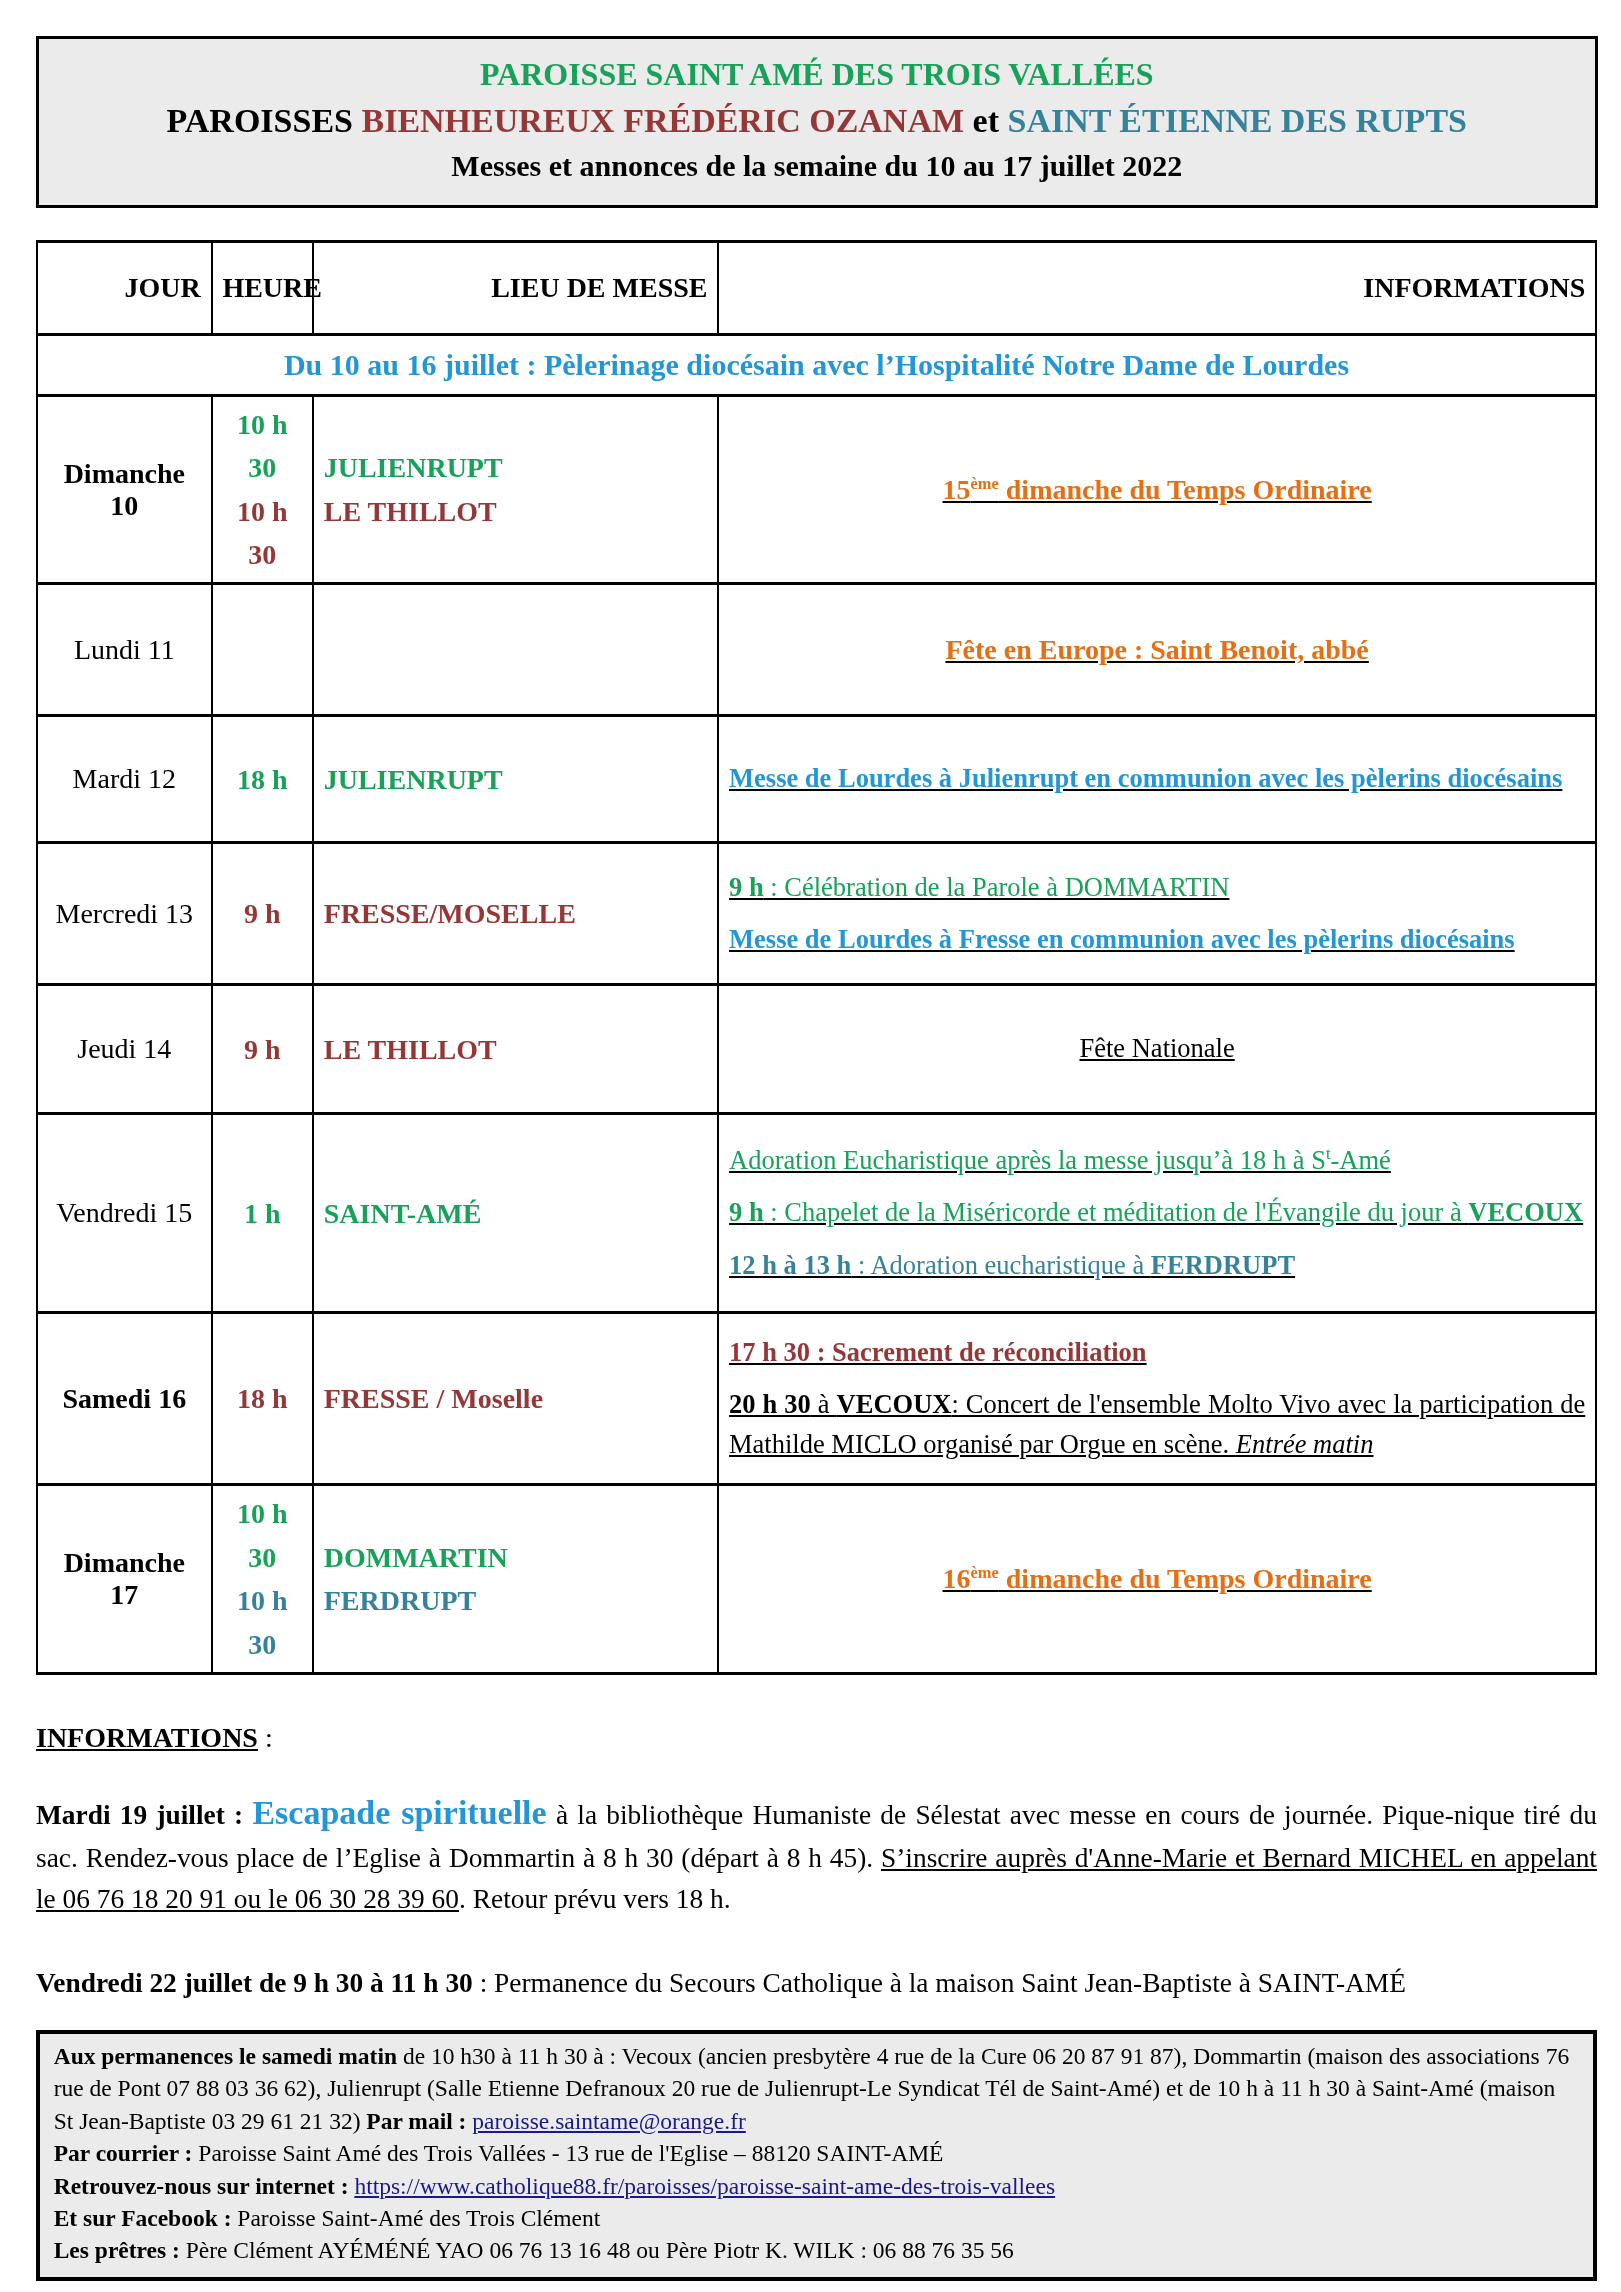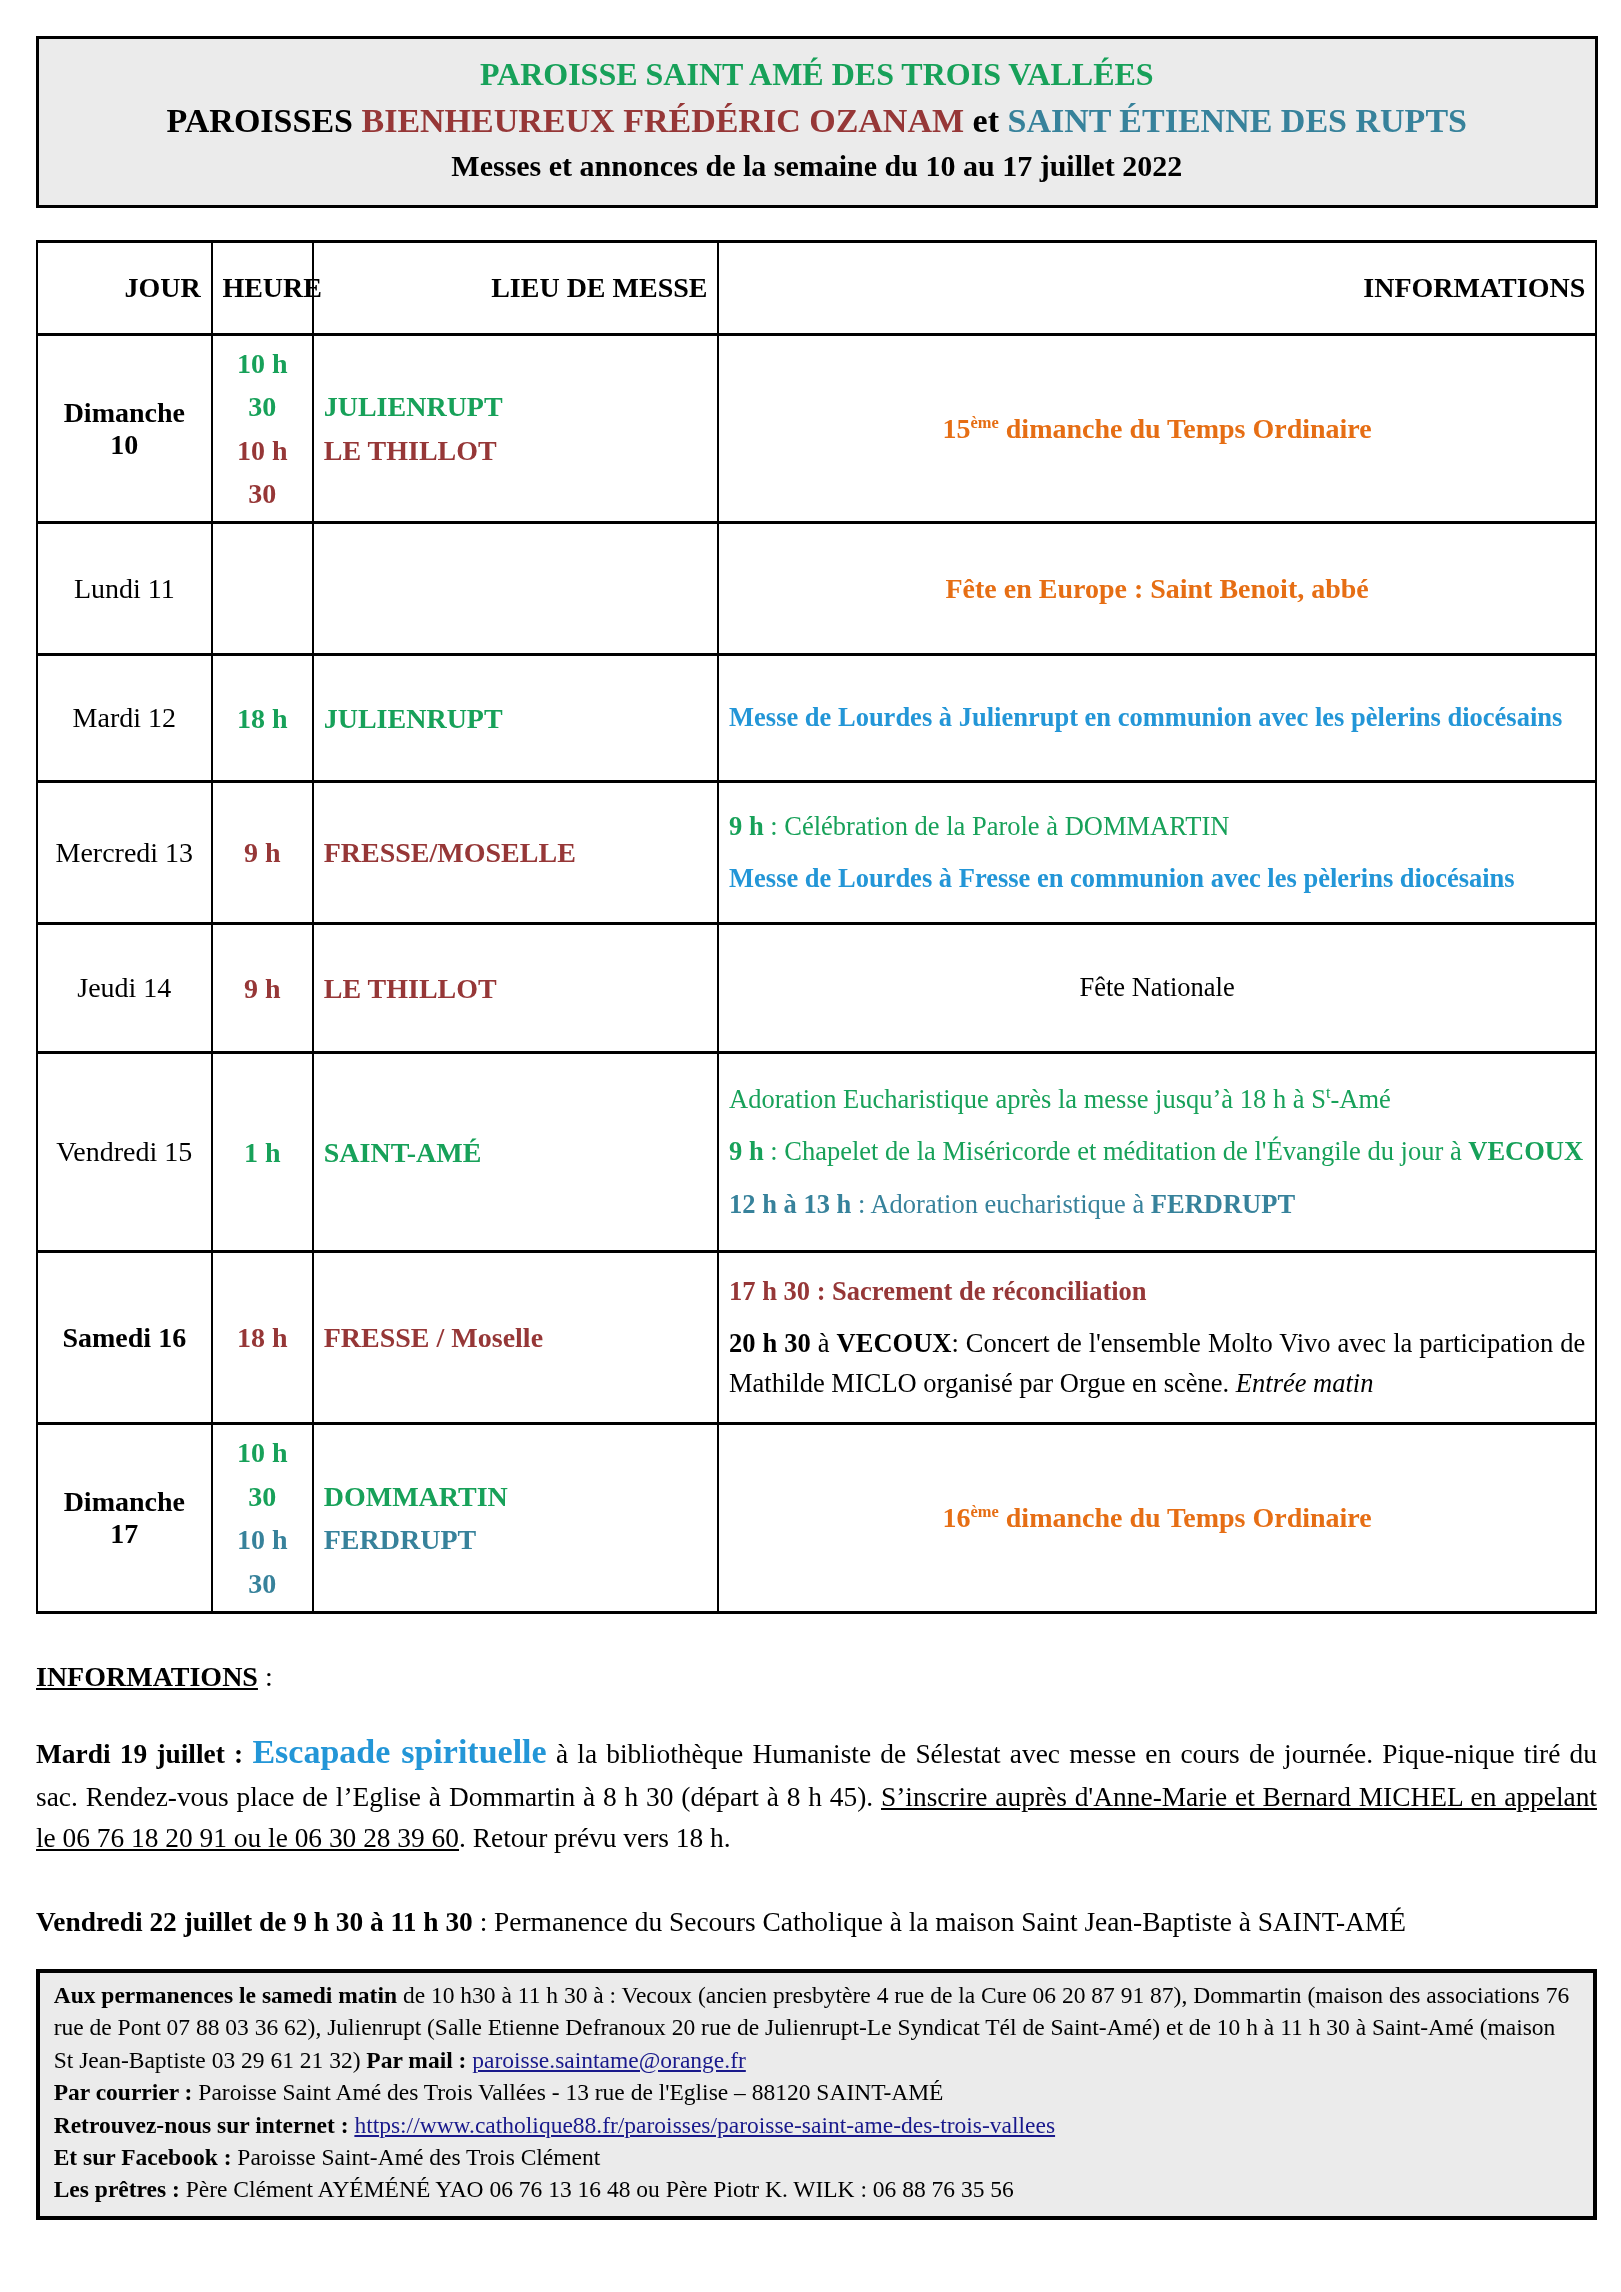--- a/index.html
+++ b/index.html
@@ -44,21 +44,21 @@
   }
   col.c1{ width:11.2%; } col.c2{ width:6.5%; } col.c3{ width:26.0%; } col.c4{ width:56.3%; }
   th{ font-size:28px; font-weight:bold; text-align:right; height:93px; }
   td.banner{ height:61px; text-align:center; font-size:30px; padding:3.9px; }
   td.c-day{ text-align:center; font-size:28px; }
   td.c-day.bold{ font-weight:bold; }
   td.c-time{ text-align:center; font-size:28px; font-weight:bold; }
   td.c-time div{ line-height:1.55; }
   td.c-place{ text-align:left; font-size:28px; font-weight:bold; padding-left:11.8px; }
   td.c-place div{ line-height:1.55; }
-  td.c-info{ font-size:26.5px; padding:7.8px 15.7px; }
+  td.c-info{ font-size:26.5px; padding:7.8px 15.7px;text-decoration:underline; }
   td.c-info p{ line-height:1.5; margin:12.7px 0; }
   td.vtop{ vertical-align:top; padding-top:11.8px; }
   
   tbody tr:nth-child(1) td{ height:140px; }
   tbody tr:nth-child(2) td{ height:132px; }
   tbody tr:nth-child(3) td{ height:127px; }
   tbody tr:nth-child(4) td{ height:142px; }
   tbody tr:nth-child(5) td{ height:129px; }
   tbody tr:nth-child(6) td{ height:199px; }
   tbody tr:nth-child(7) td{ height:169px; }
@@ -104,20 +104,23 @@
         <col class="c3">
         <col class="c4">
       </colgroup>
     <thead>
       <tr>
         <th>JOUR</th>
         <th>HEURE</th>
         <th>LIEU DE MESSE</th>
         <th>INFORMATIONS</th>
       </tr>
+      <tr>
+        <td class="banner" colspan="4"><span style="font-weight: bold; color: rgb(35, 150, 215);">Du 10 au 16 juillet : Pèlerinage diocésain avec l’Hospitalité Notre Dame de Lourdes</span></td>
+      </tr>
     </thead>
     <tbody>
         <tr>
           <td class="c-day bold">Dimanche 10</td>
           <td class="c-time">
             <div><span style="font-weight: bold; color: rgb(23, 161, 89);">10 h 30</span></div>
             <div><span style="font-weight: bold; color: rgb(150, 55, 55);">10 h 30</span></div>
           </td>
           <td class="c-place">
             <div><span style="font-weight: bold; color: rgb(23, 161, 89);">JULIENRUPT</span></div>

